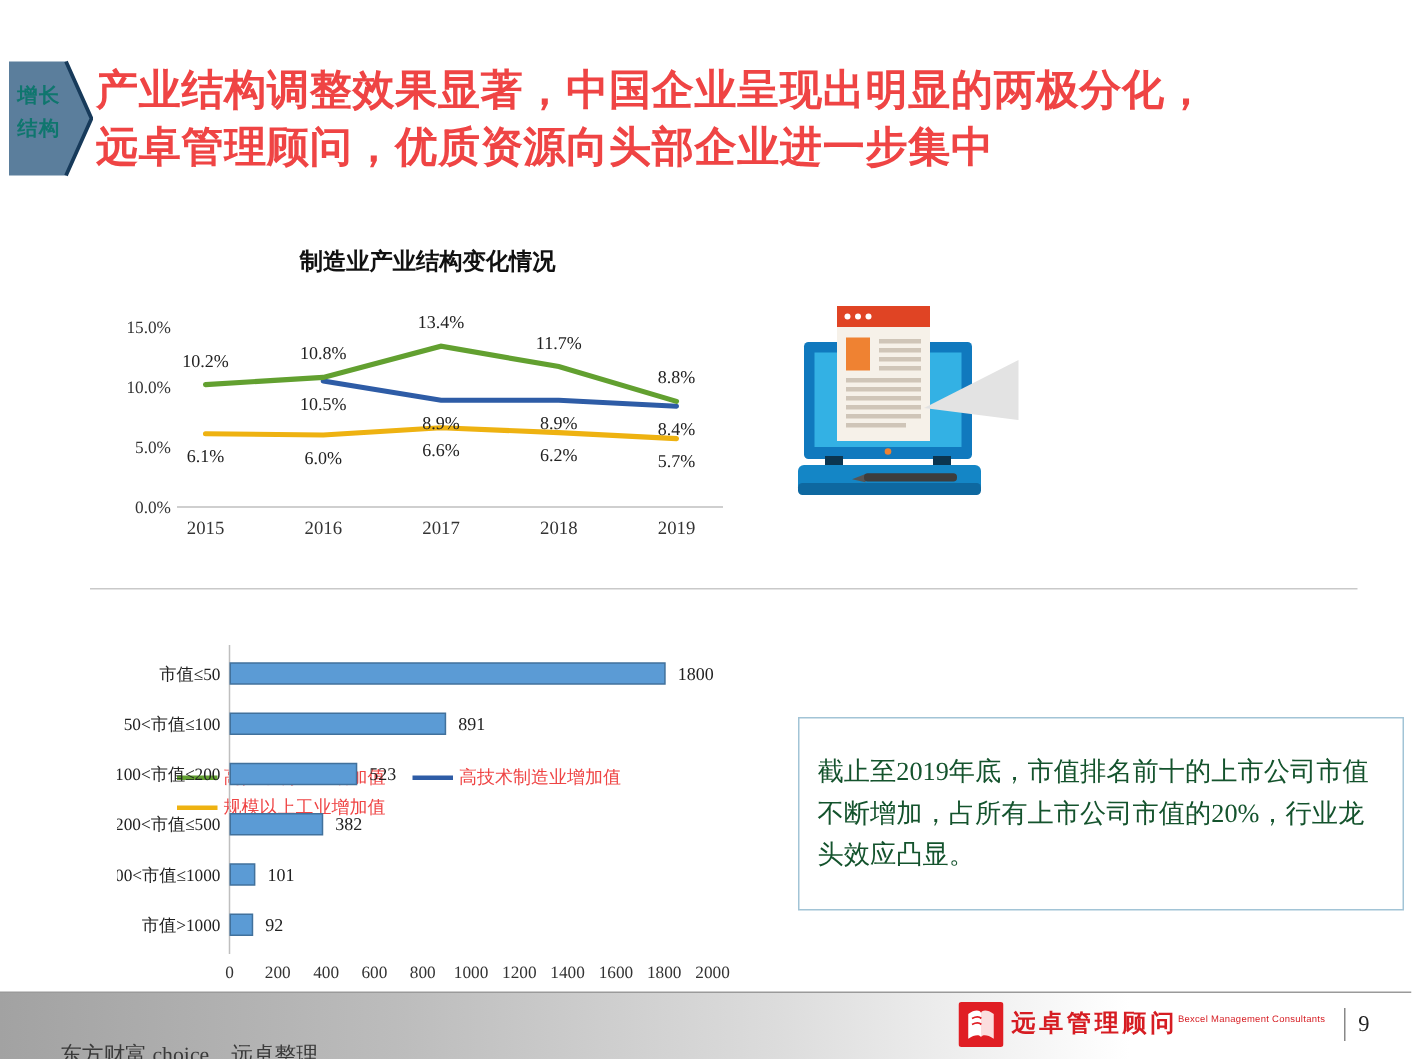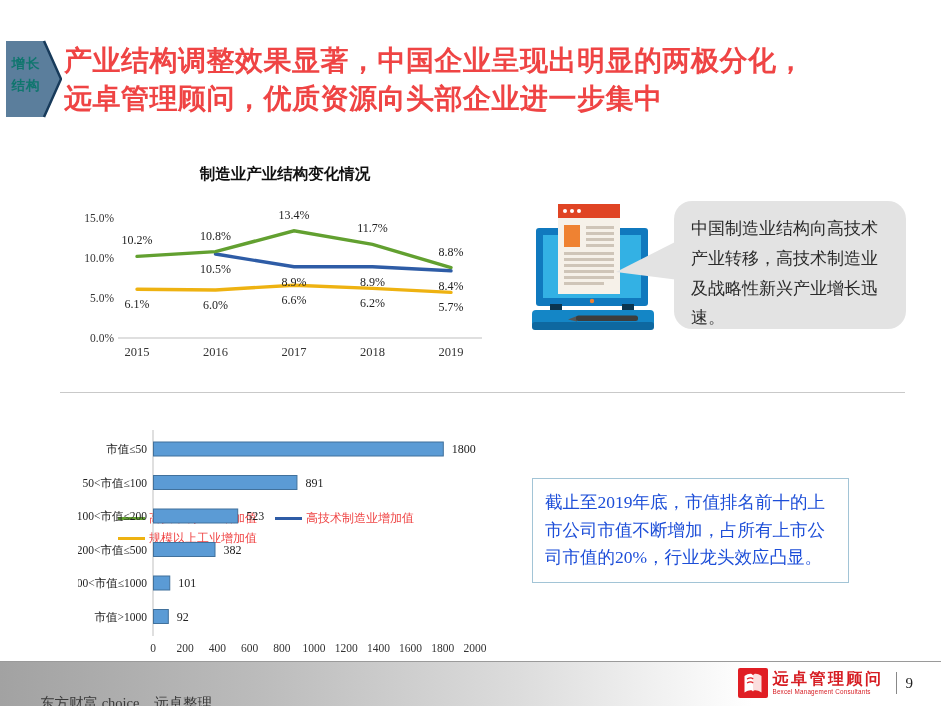--- a/index.html
+++ b/index.html
@@ -31,32 +31,32 @@
   #bar-plot{position:absolute;left:0;top:24px;}
 
   
   #laptop{position:absolute;left:528px;top:190px;}
   #bubble-tail{position:absolute;left:616px;top:236px;}
   #speech-bubble{position:absolute;left:674px;top:201px;width:232px;height:128px;
     background:#e3e3e3;border-radius:18px;box-sizing:border-box;padding:13px 17px;
     font-family:"Liberation Serif",serif;font-size:17px;line-height:1.75;color:#2b2b2b;}
 
   
-  #note-box{position:absolute;left:532px;top:478px;width:317px;min-height:88px;background:#fff;
-    border:1px solid #a2c4d6;box-sizing:border-box;padding:10px 12px;
-    font-family:"Liberation Serif",serif;font-size:17.5px;line-height:1.58;color:#1d4ed8;}
+  #note-box{position:absolute;left:532px;top:478px;width:404px;min-height:88px;background:#fff;
+    border:1px solid #a2c4d6;box-sizing:border-box;padding:22px 12px;
+    font-family:"Liberation Serif",serif;font-size:17.5px;line-height:1.58;color:#14532d;}
 
   
   #footer{position:absolute;left:0;top:661px;width:941px;height:45px;
     background:linear-gradient(90deg,#a2a2a2 0%,#bcbcbc 28%,#dcdcdc 55%,#ffffff 80%);
     border-top:1px solid #9a9a9a;}
   #footer-source{position:absolute;left:40px;top:12px;font-family:"Liberation Serif",serif;
     font-size:14.5px;color:#3a3a3a;margin-top:20px;}
   #footer-brand{position:absolute;right:28px;top:6px;display:flex;align-items:center;}
-  #logo-text-col{margin-left:5px;display:flex;flex-direction:column;line-height:1;}
+  #logo-text-col{margin-left:5px;display:flex;flex-direction:row;line-height:1;}
   #logo-cn{color:#d61c22;font-weight:bold;font-size:16px;letter-spacing:2.5px;
     font-family:"Liberation Serif",serif;}
   #logo-en{color:#d61c22;font-size:6.3px;margin-top:2px;letter-spacing:0.2px;}
   #page-sep{width:1px;height:22px;background:#888;margin:0 9px 0 12px;}
   #page-number{font-size:15px;color:#222;font-family:"Liberation Serif",serif;}
 
   svg text{font-family:"Liberation Serif",serif;}
 </style>
 </head>
 <body>
@@ -191,23 +191,20 @@
     <circle cx="64" cy="111" r="2.2" fill="#ef8232"></circle>
     <rect x="4" y="120" width="122" height="18" rx="4" fill="#1486c6"></rect>
     <rect x="4" y="132" width="122" height="8" rx="3" fill="#0e68a0"></rect>
     <polygon points="40,129.5 49,126 49,131.5" fill="#555"></polygon>
     <rect x="48" y="125.5" width="62" height="5.5" rx="2.5" fill="#3d3d3d"></rect>
   </svg>
 
   <svg id="bubble-tail" width="64" height="46" viewBox="0 0 64 46">
     <polygon points="63,4 63,44 0,36" fill="#e3e3e3"></polygon>
   </svg>
-  <div id="speech-bubble">
-    <span>中国制造业结构向高技术产业转移，高技术制造业及战略性新兴产业增长迅速。</span>
-  </div>
 
   <div id="note-box">
     <span>截止至2019年底，市值排名前十的上市公司市值不断增加，占所有上市公司市值的20%，行业龙头效应凸显。</span>
   </div>
 
   <div id="footer">
     <div id="footer-source">东方财富 choice，远卓整理</div>
     <div id="footer-brand">
       <svg width="30" height="30" viewBox="0 0 30 30">
         <rect x="0" y="0" width="30" height="30" rx="2" fill="#e01e24"></rect>

